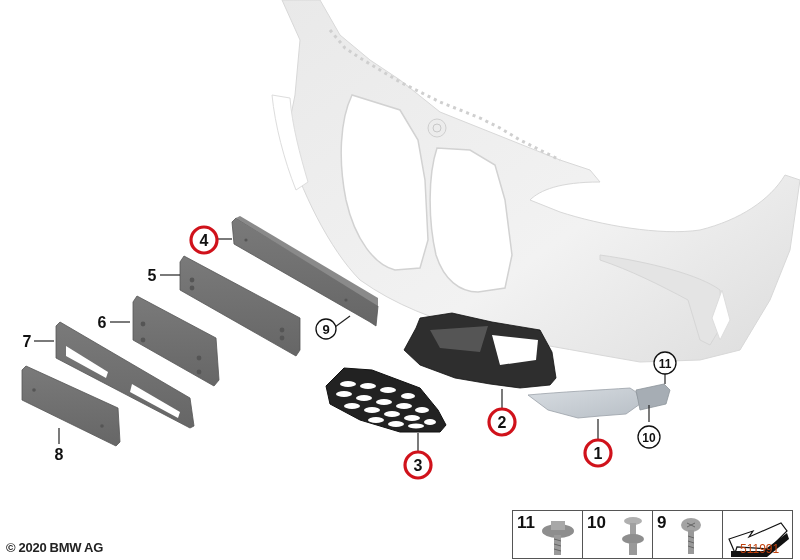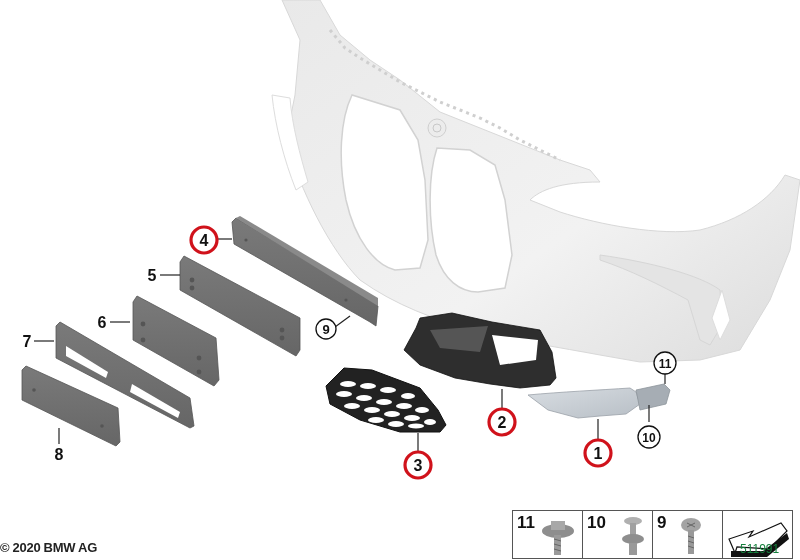--- a/index.html
+++ b/index.html
@@ -4,22 +4,22 @@
 <style>
   html, body { margin:0; padding:0; background:#ffffff; }
   body { width:800px; height:560px; position:relative; overflow:hidden; font-family:"Liberation Sans", sans-serif; }
   #canvas { position:absolute; left:0; top:0; width:800px; height:560px; }
   .callout-num { font-family:"Liberation Sans", sans-serif; font-weight:bold; fill:#111; }
   .legend { position:absolute; left:512px; top:510px; width:281px; height:49px; border:1px solid #555; display:flex; box-sizing:border-box; background:#fff; }
   .legend-cell { flex:1; border-right:1px solid #555; position:relative; }
   .legend-cell:last-child { border-right:none; }
   .legend-label { position:absolute; left:4px; top:2px; font-weight:bold; font-size:17px; color:#111; }
   .legend-cell svg { position:absolute; left:0; top:0; }
-  .copyright { position:absolute; left:0; top:540px; font-size:13px; font-weight:bold; color:#222; letter-spacing:-0.3px; }
-  .diagram-id { position:absolute; left:740px; top:542px; font-size:12px; color:#15803d; }
+  .copyright { position:absolute; left:6px; top:540px; font-size:13px; font-weight:bold; color:#222; letter-spacing:-0.3px; }
+  .diagram-id { position:absolute; left:740px; top:542px; font-size:12px; color:#c2410c; }
   .hot { cursor:pointer; }
 </style>
 </head>
 <body>
 
 <svg id="canvas" viewBox="0 0 800 560" xmlns="http://www.w3.org/2000/svg">
   <defs>
     <linearGradient id="bumperG" x1="0" y1="0" x2="1" y2="1">
       <stop offset="0" stop-color="#e9e9e9"></stop>
       <stop offset="0.6" stop-color="#f2f2f2"></stop>

